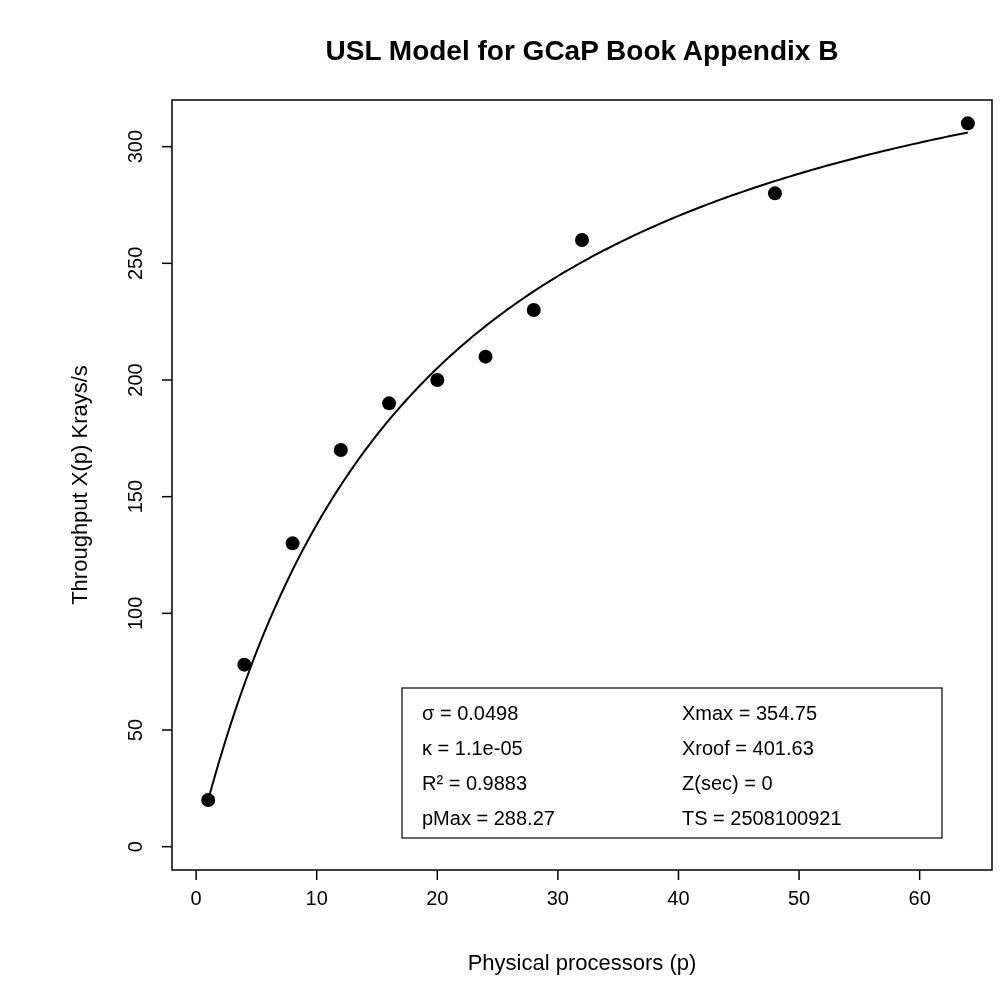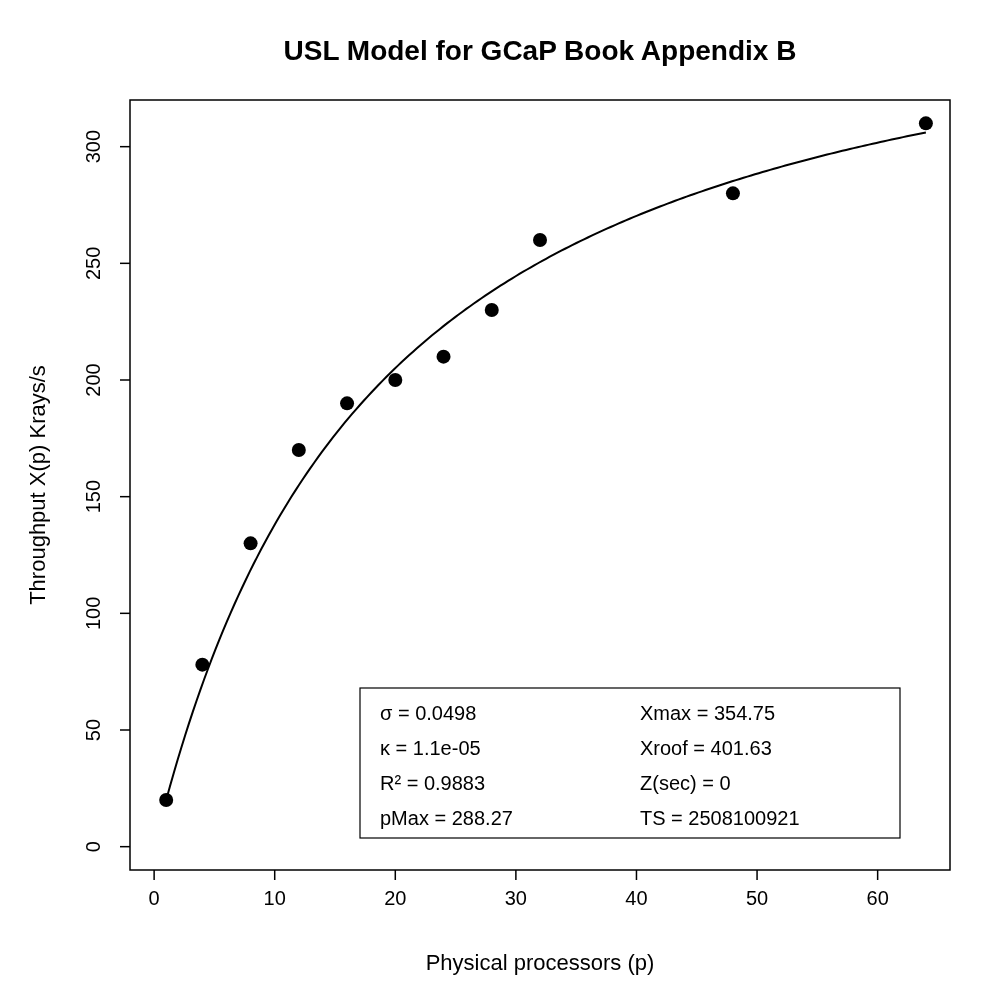--- a/index.html
+++ b/index.html
@@ -7,20 +7,21 @@
     padding: 0;
     width: 1008px;
     height: 1008px;
     background: #ffffff;
     font-family: Arial, Helvetica, sans-serif;
   }
   .chart-container {
     position: relative;
     width: 948px;
     height: 1008px;
+    margin-left: 42px;
   }
   svg {
     display: block;
   }
   .title {
     font-size: 28px;
     font-weight: bold;
     text-anchor: middle;
   }
   .axis-label {

